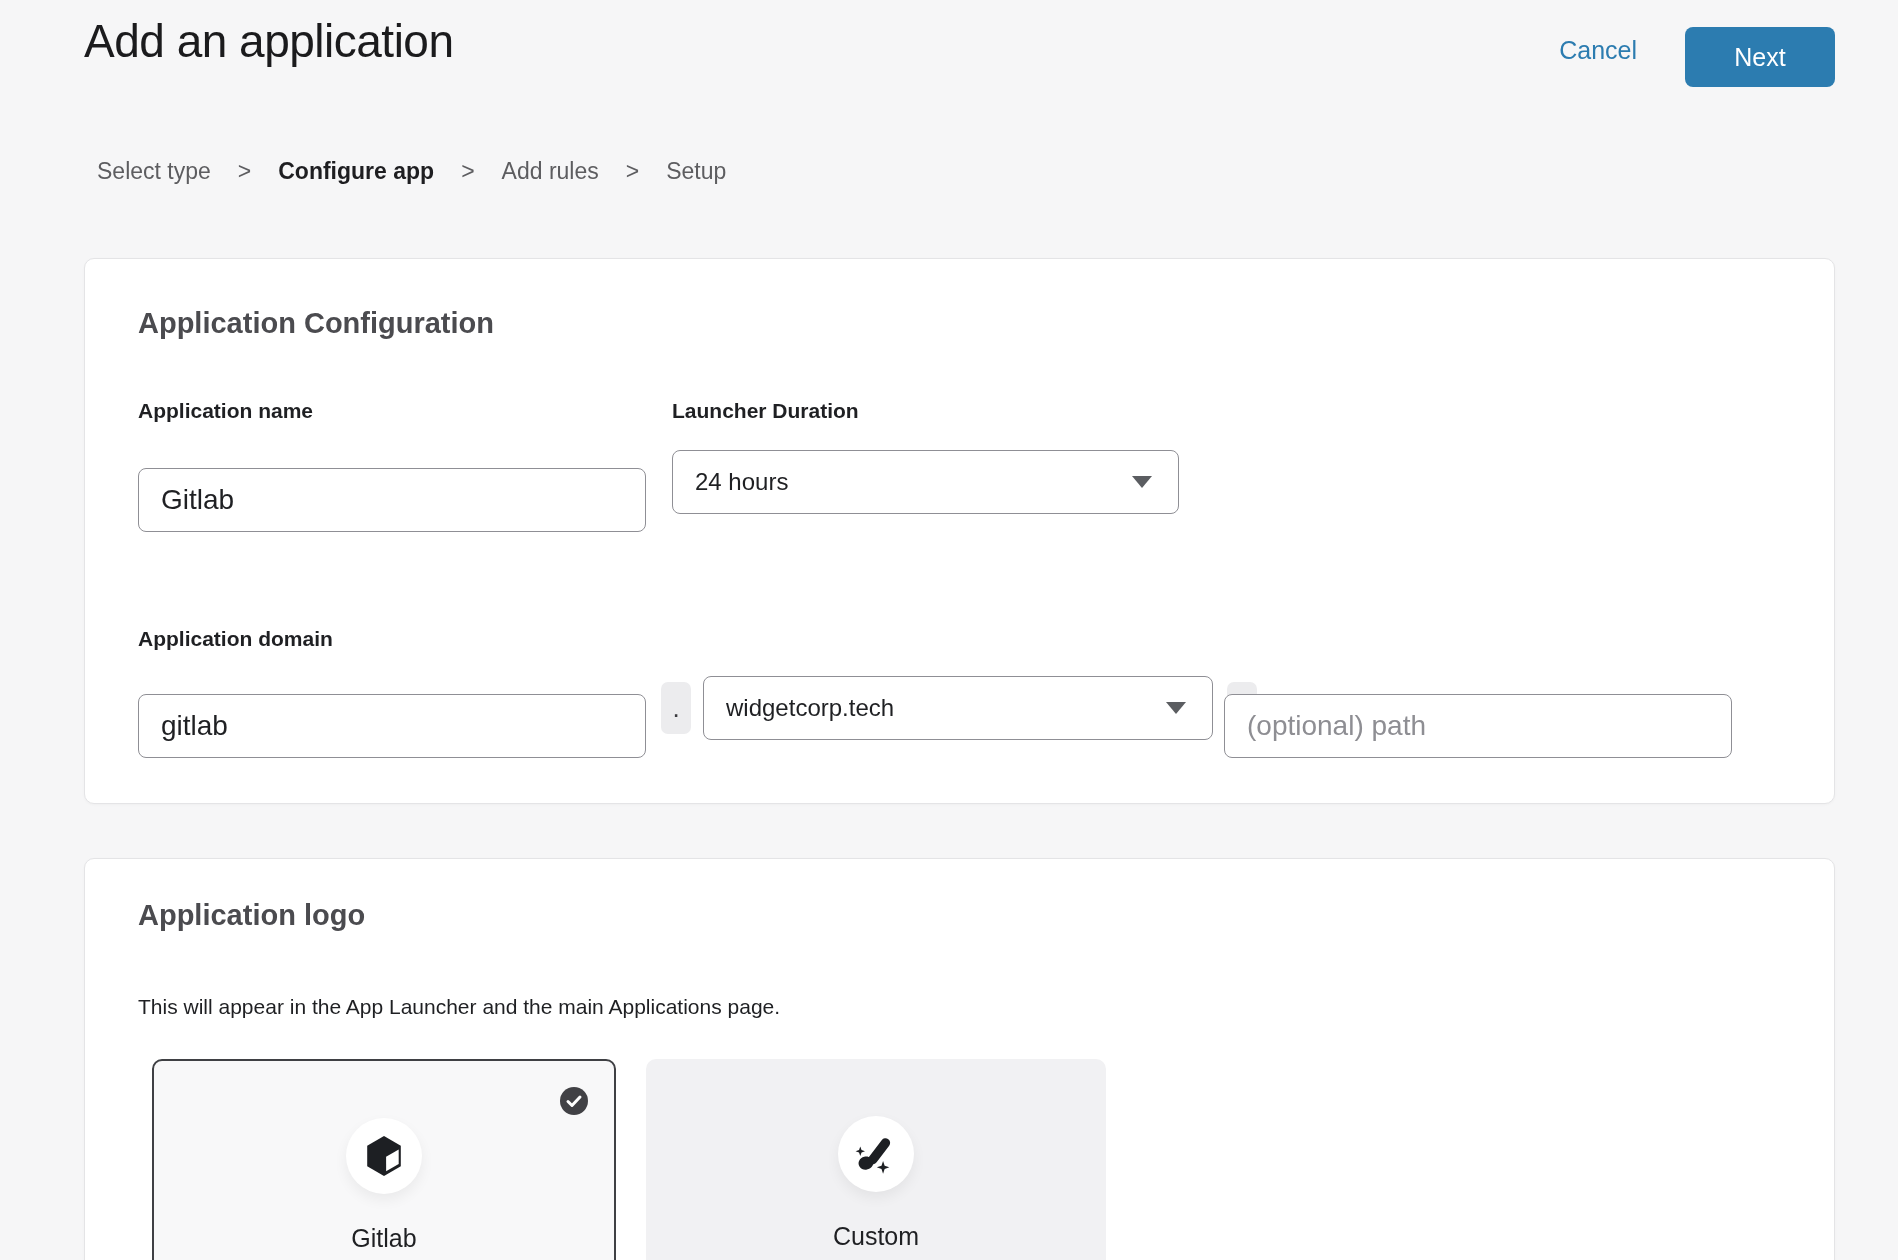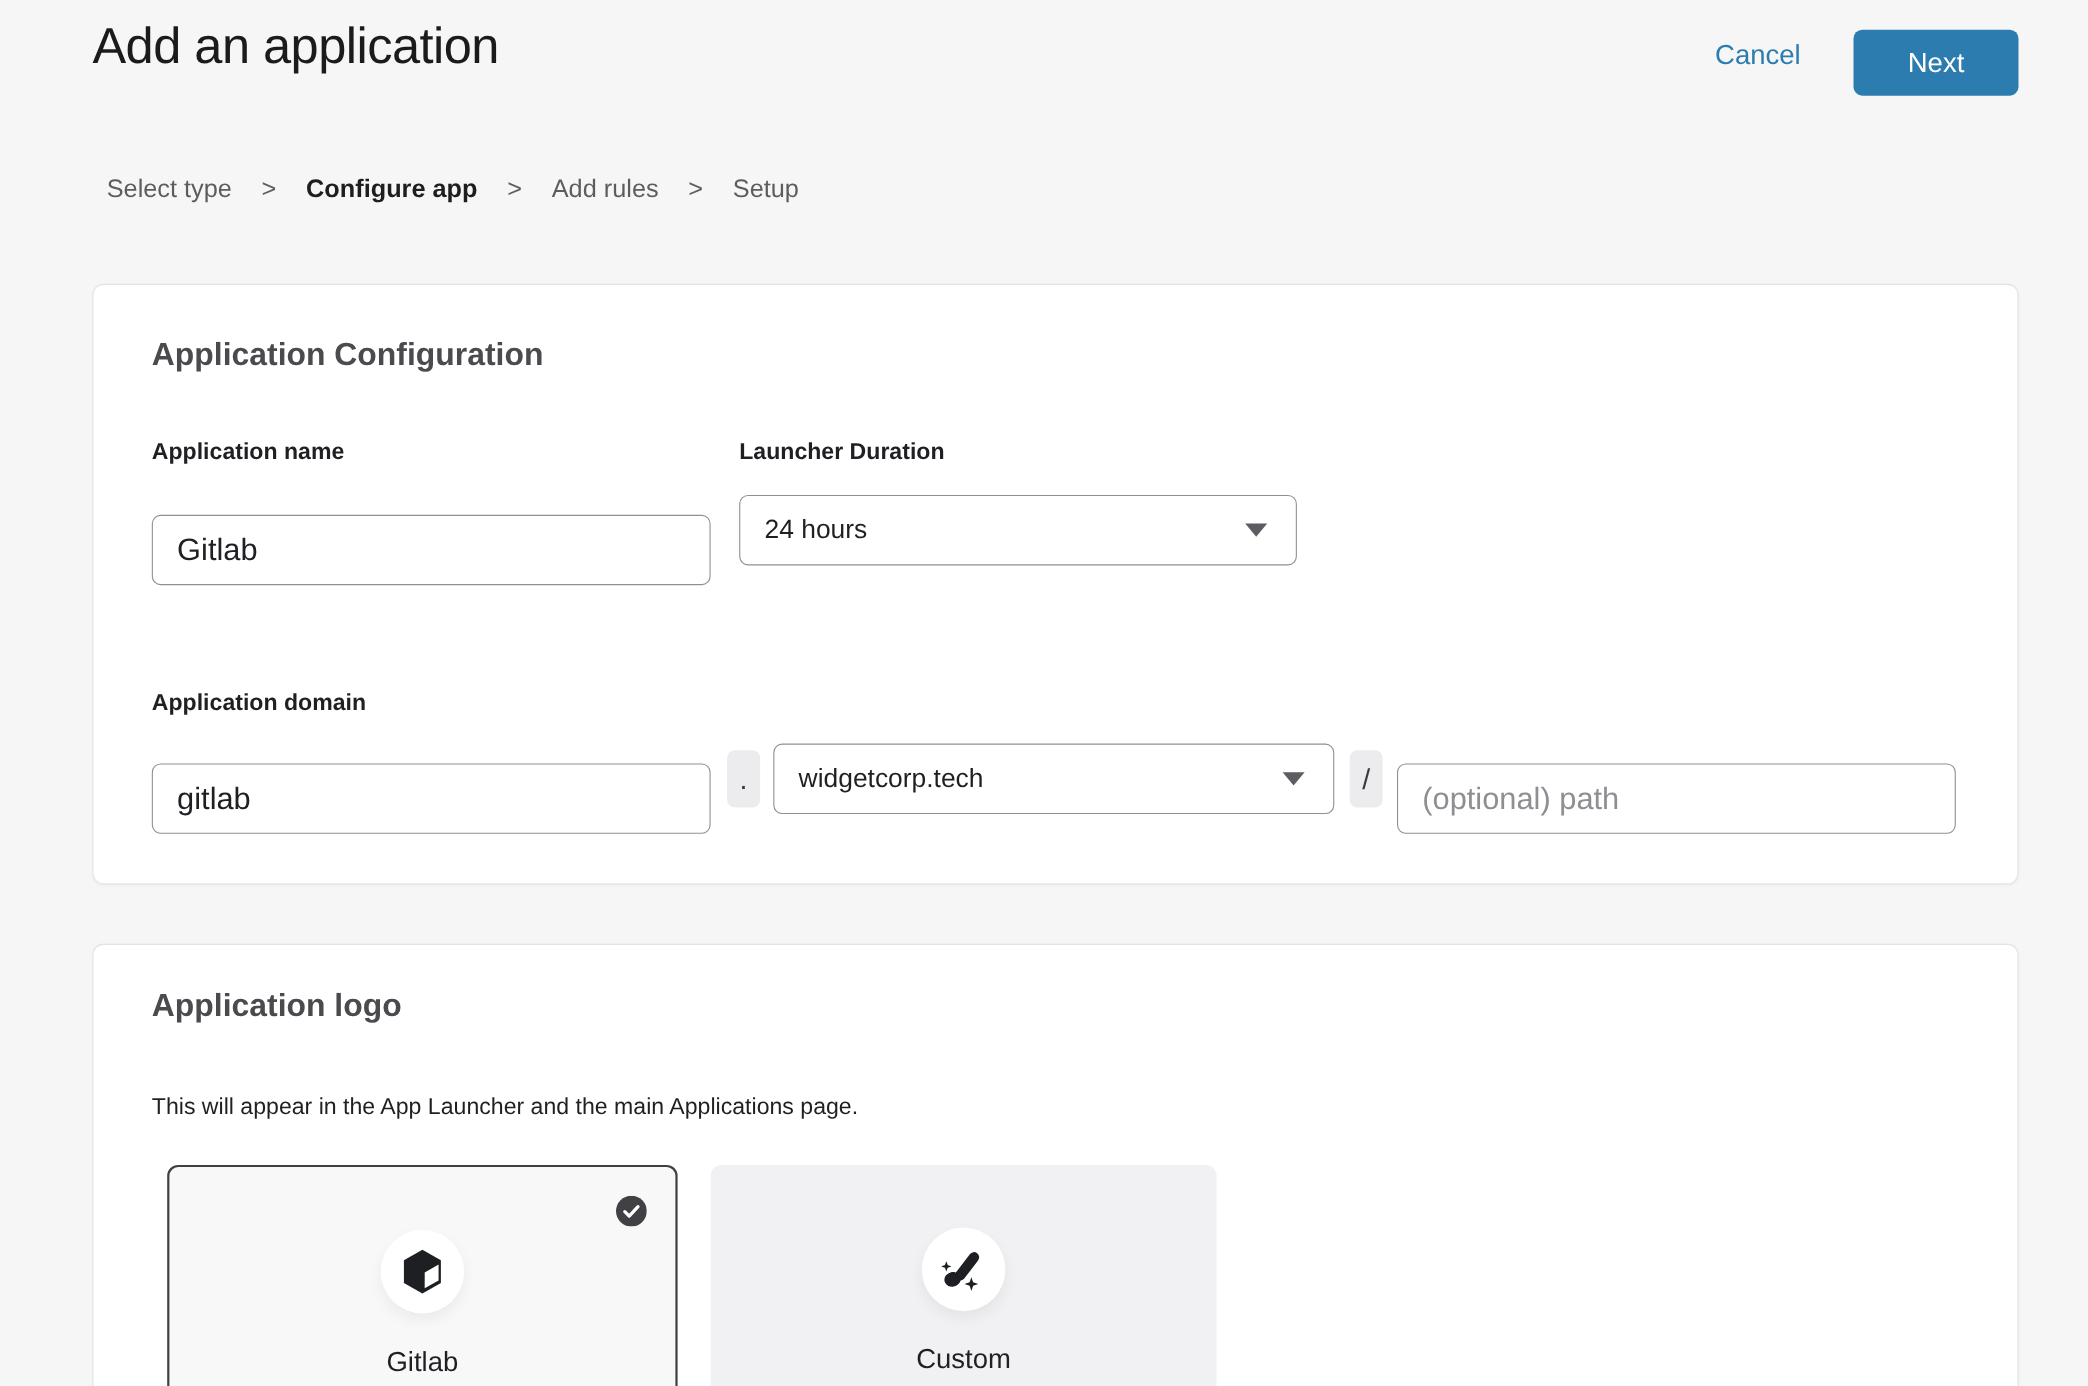--- a/index.html
+++ b/index.html
@@ -143,21 +143,21 @@
 
   <div class="sep-chip" style="left:576px; top:423px;">.</div>
 
   <div class="select-box" style="left:618px; top:417px; width:510px;">
     <span>widgetcorp.tech</span>
     <span class="caret-down"></span>
   </div>
 
   <div class="sep-chip" style="left:1142px; top:423px;">/</div>
 
-  <input class="text-input" style="left: 1185px; top: 417px; width: 508px;" type="text" placeholder="(optional) path">
+  <input class="text-input" style="left: 1139px; top: 417px; width: 508px;" type="text" placeholder="(optional) path">
 </div>
 
 <div class="card" id="card-logo">
   <div class="section-heading" style="top:40px;">Application logo</div>
   <div class="logo-desc">This will appear in the App Launcher and the main Applications page.</div>
 
   <div class="logo-tile" id="tile-default">
     <svg class="check-badge" viewBox="0 0 28 28">
       <circle cx="14" cy="14" r="14" fill="#414145"></circle>
       <path d="M8 14.5 L12 18.5 L20 10" stroke="#ffffff" stroke-width="3" fill="none" stroke-linecap="round" stroke-linejoin="round"></path>

